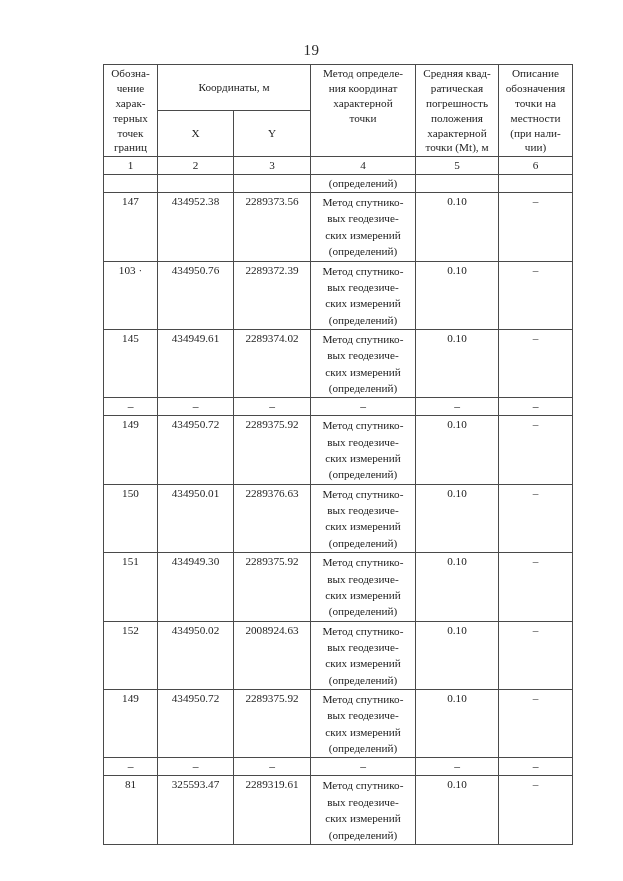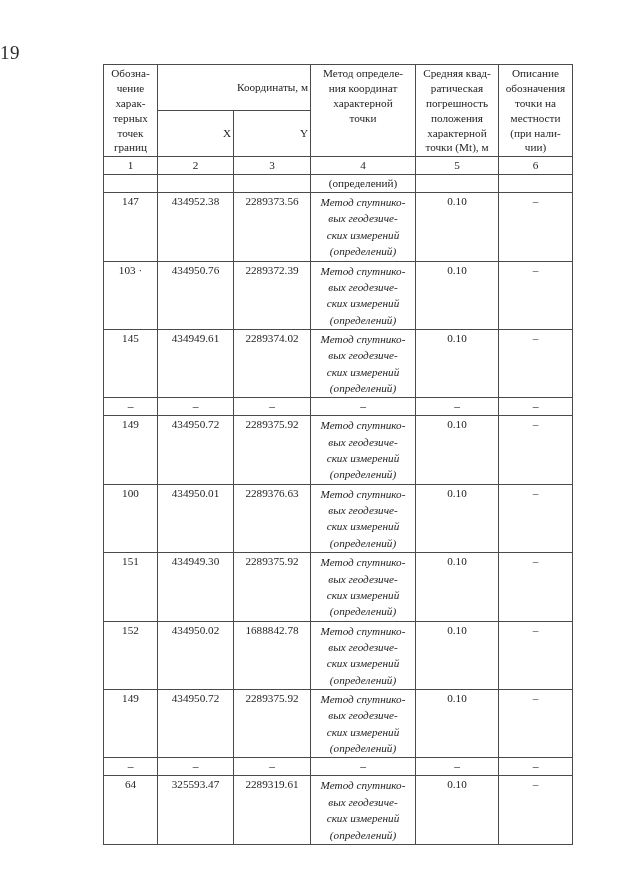--- a/index.html
+++ b/index.html
@@ -21,22 +21,22 @@
     left: 0; top: 0;
     width: 623px;
     height: 881px;
   }
 
   .page-number {
     position: absolute;
     left: 0;
     top: 42px;
     width: 623px;
-    text-align: left;
-    font-size: 19px;
+    text-align: center;
+    font-size: 15px;
     letter-spacing: 0.5px;
     color: #2b2b2b;
   }
 
   .table-wrap {
     position: absolute;
     left: 103px;
     top: 64px;
     width: 469px;
   }
@@ -66,37 +66,36 @@
   col.c4 { width: 105px; }
   col.c5 { width: 83px; }
   col.c6 { width: 74px; }
 
   .hdr-cell {
     vertical-align: top;
     padding-top: 3px;
     line-height: 1.33;
     font-family: Liberation Serif, serif;
   }
-  .hdr-cell.mid { vertical-align: middle; text-align: right; }
+  .hdr-cell.mid { vertical-align: middle; }
 
   .numrow td {
     font-size: 11.2px;
     padding: 1px 2px 2px 2px;
     vertical-align: middle;
     height: 13px;
   }
 
   .datarow td {
     vertical-align: top;
     padding-top: 2px;
     padding-bottom: 2px;
   }
   .datarow td.method {
     line-height: 1.46;
-    font-style: italic;
   }
   .datarow td.pt,
   .datarow td.xv,
   .datarow td.yv,
   .datarow td.mt,
   .datarow td.desc {
     vertical-align: top;
   }
 
   .dashrow td {
@@ -197,39 +196,39 @@
           </tr>
           <tr class="datarow">
             <td class="pt">149</td>
             <td class="xv">434950.72</td>
             <td class="yv">2289375.92</td>
             <td class="method">Метод спутнико-<br>вых геодезиче-<br>ских измерений<br>(определений)</td>
             <td class="mt">0.10</td>
             <td class="desc">–</td>
           </tr>
           <tr class="datarow">
-            <td class="pt">100</td>
+            <td class="pt">150</td>
             <td class="xv">434950.01</td>
             <td class="yv">2289376.63</td>
             <td class="method">Метод спутнико-<br>вых геодезиче-<br>ских измерений<br>(определений)</td>
             <td class="mt">0.10</td>
             <td class="desc">–</td>
           </tr>
           <tr class="datarow">
             <td class="pt">151</td>
             <td class="xv">434949.30</td>
             <td class="yv">2289375.92</td>
             <td class="method">Метод спутнико-<br>вых геодезиче-<br>ских измерений<br>(определений)</td>
             <td class="mt">0.10</td>
             <td class="desc">–</td>
           </tr>
           <tr class="datarow">
             <td class="pt">152</td>
             <td class="xv">434950.02</td>
-            <td class="yv">1688842.78</td>
+            <td class="yv">2008924.63</td>
             <td class="method">Метод спутнико-<br>вых геодезиче-<br>ских измерений<br>(определений)</td>
             <td class="mt">0.10</td>
             <td class="desc">–</td>
           </tr>
           <tr class="datarow">
             <td class="pt">149</td>
             <td class="xv">434950.72</td>
             <td class="yv">2289375.92</td>
             <td class="method">Метод спутнико-<br>вых геодезиче-<br>ских измерений<br>(определений)</td>
             <td class="mt">0.10</td>
@@ -237,21 +236,21 @@
           </tr>
           <tr class="dashrow">
             <td class="pt"><span class="dash">–</span></td>
             <td class="xv"><span class="dash">–</span></td>
             <td class="yv"><span class="dash">–</span></td>
             <td class="method"><span class="dash">–</span></td>
             <td class="mt"><span class="dash">–</span></td>
             <td class="desc"><span class="dash">–</span></td>
           </tr>
           <tr class="datarow">
-            <td class="pt">64</td>
+            <td class="pt">81</td>
             <td class="xv">325593.47</td>
             <td class="yv">2289319.61</td>
             <td class="method">Метод спутнико-<br>вых геодезиче-<br>ских измерений<br>(определений)</td>
             <td class="mt">0.10</td>
             <td class="desc">–</td>
           </tr>
         </tbody>
     </table>
   </div>
 

